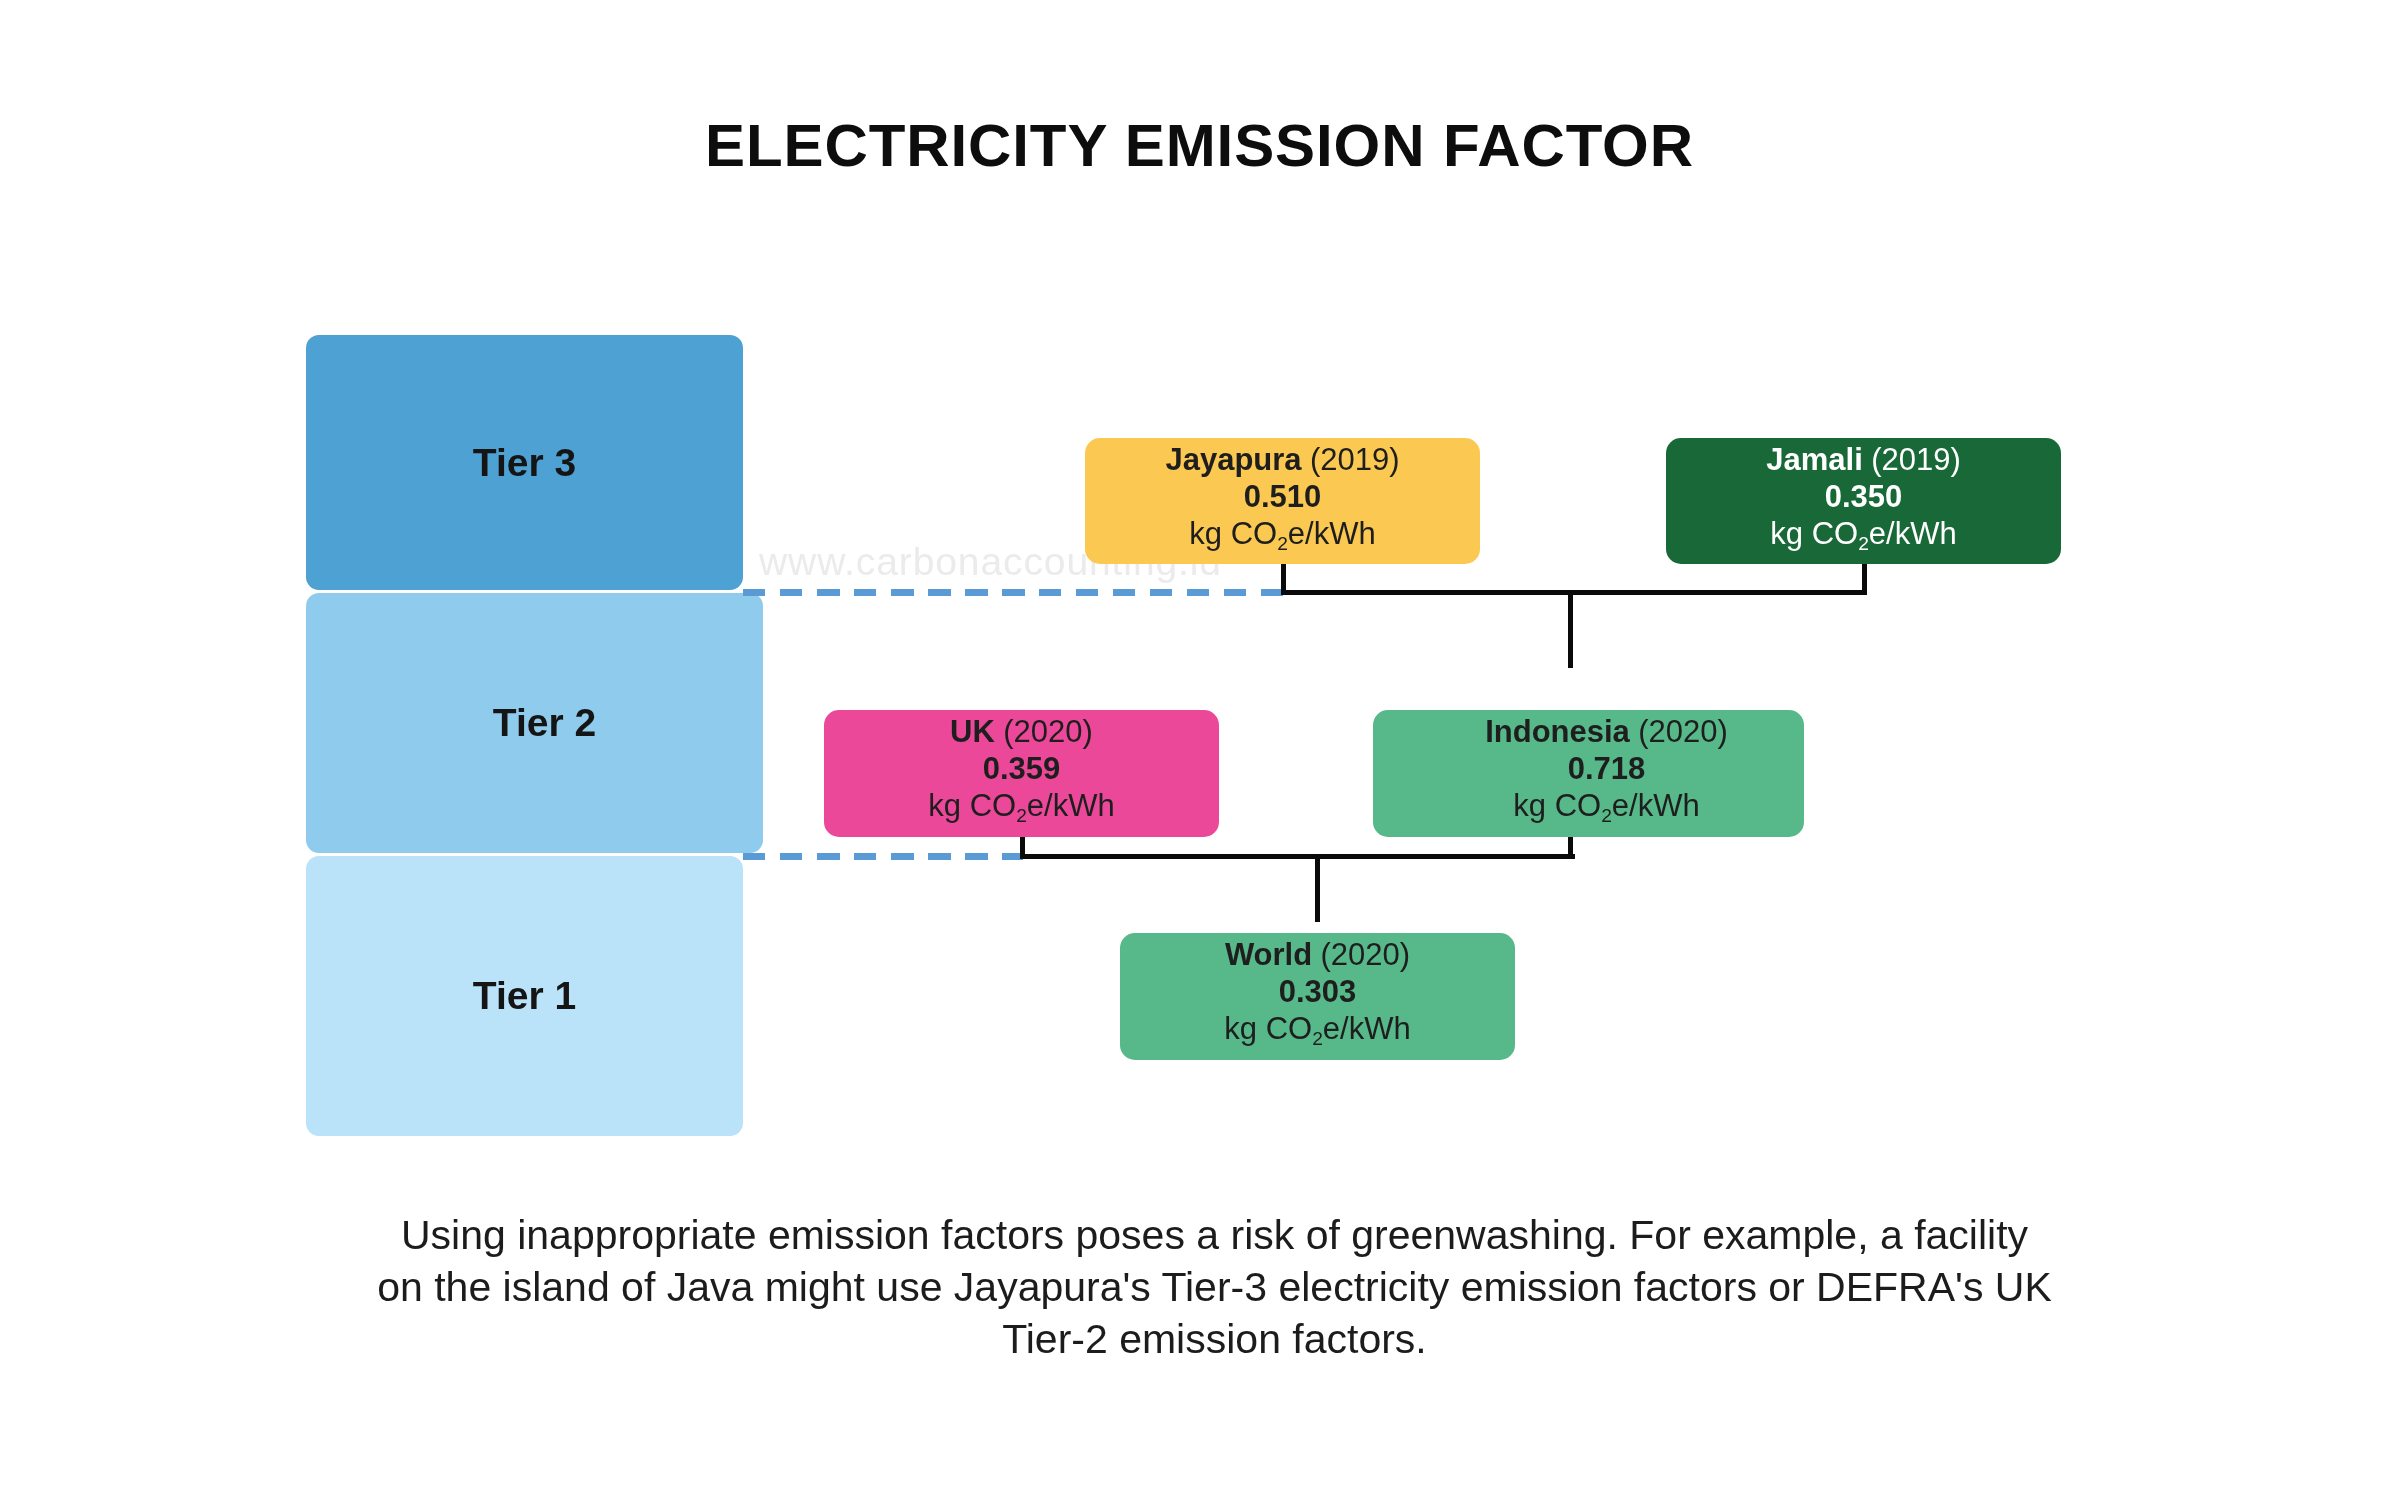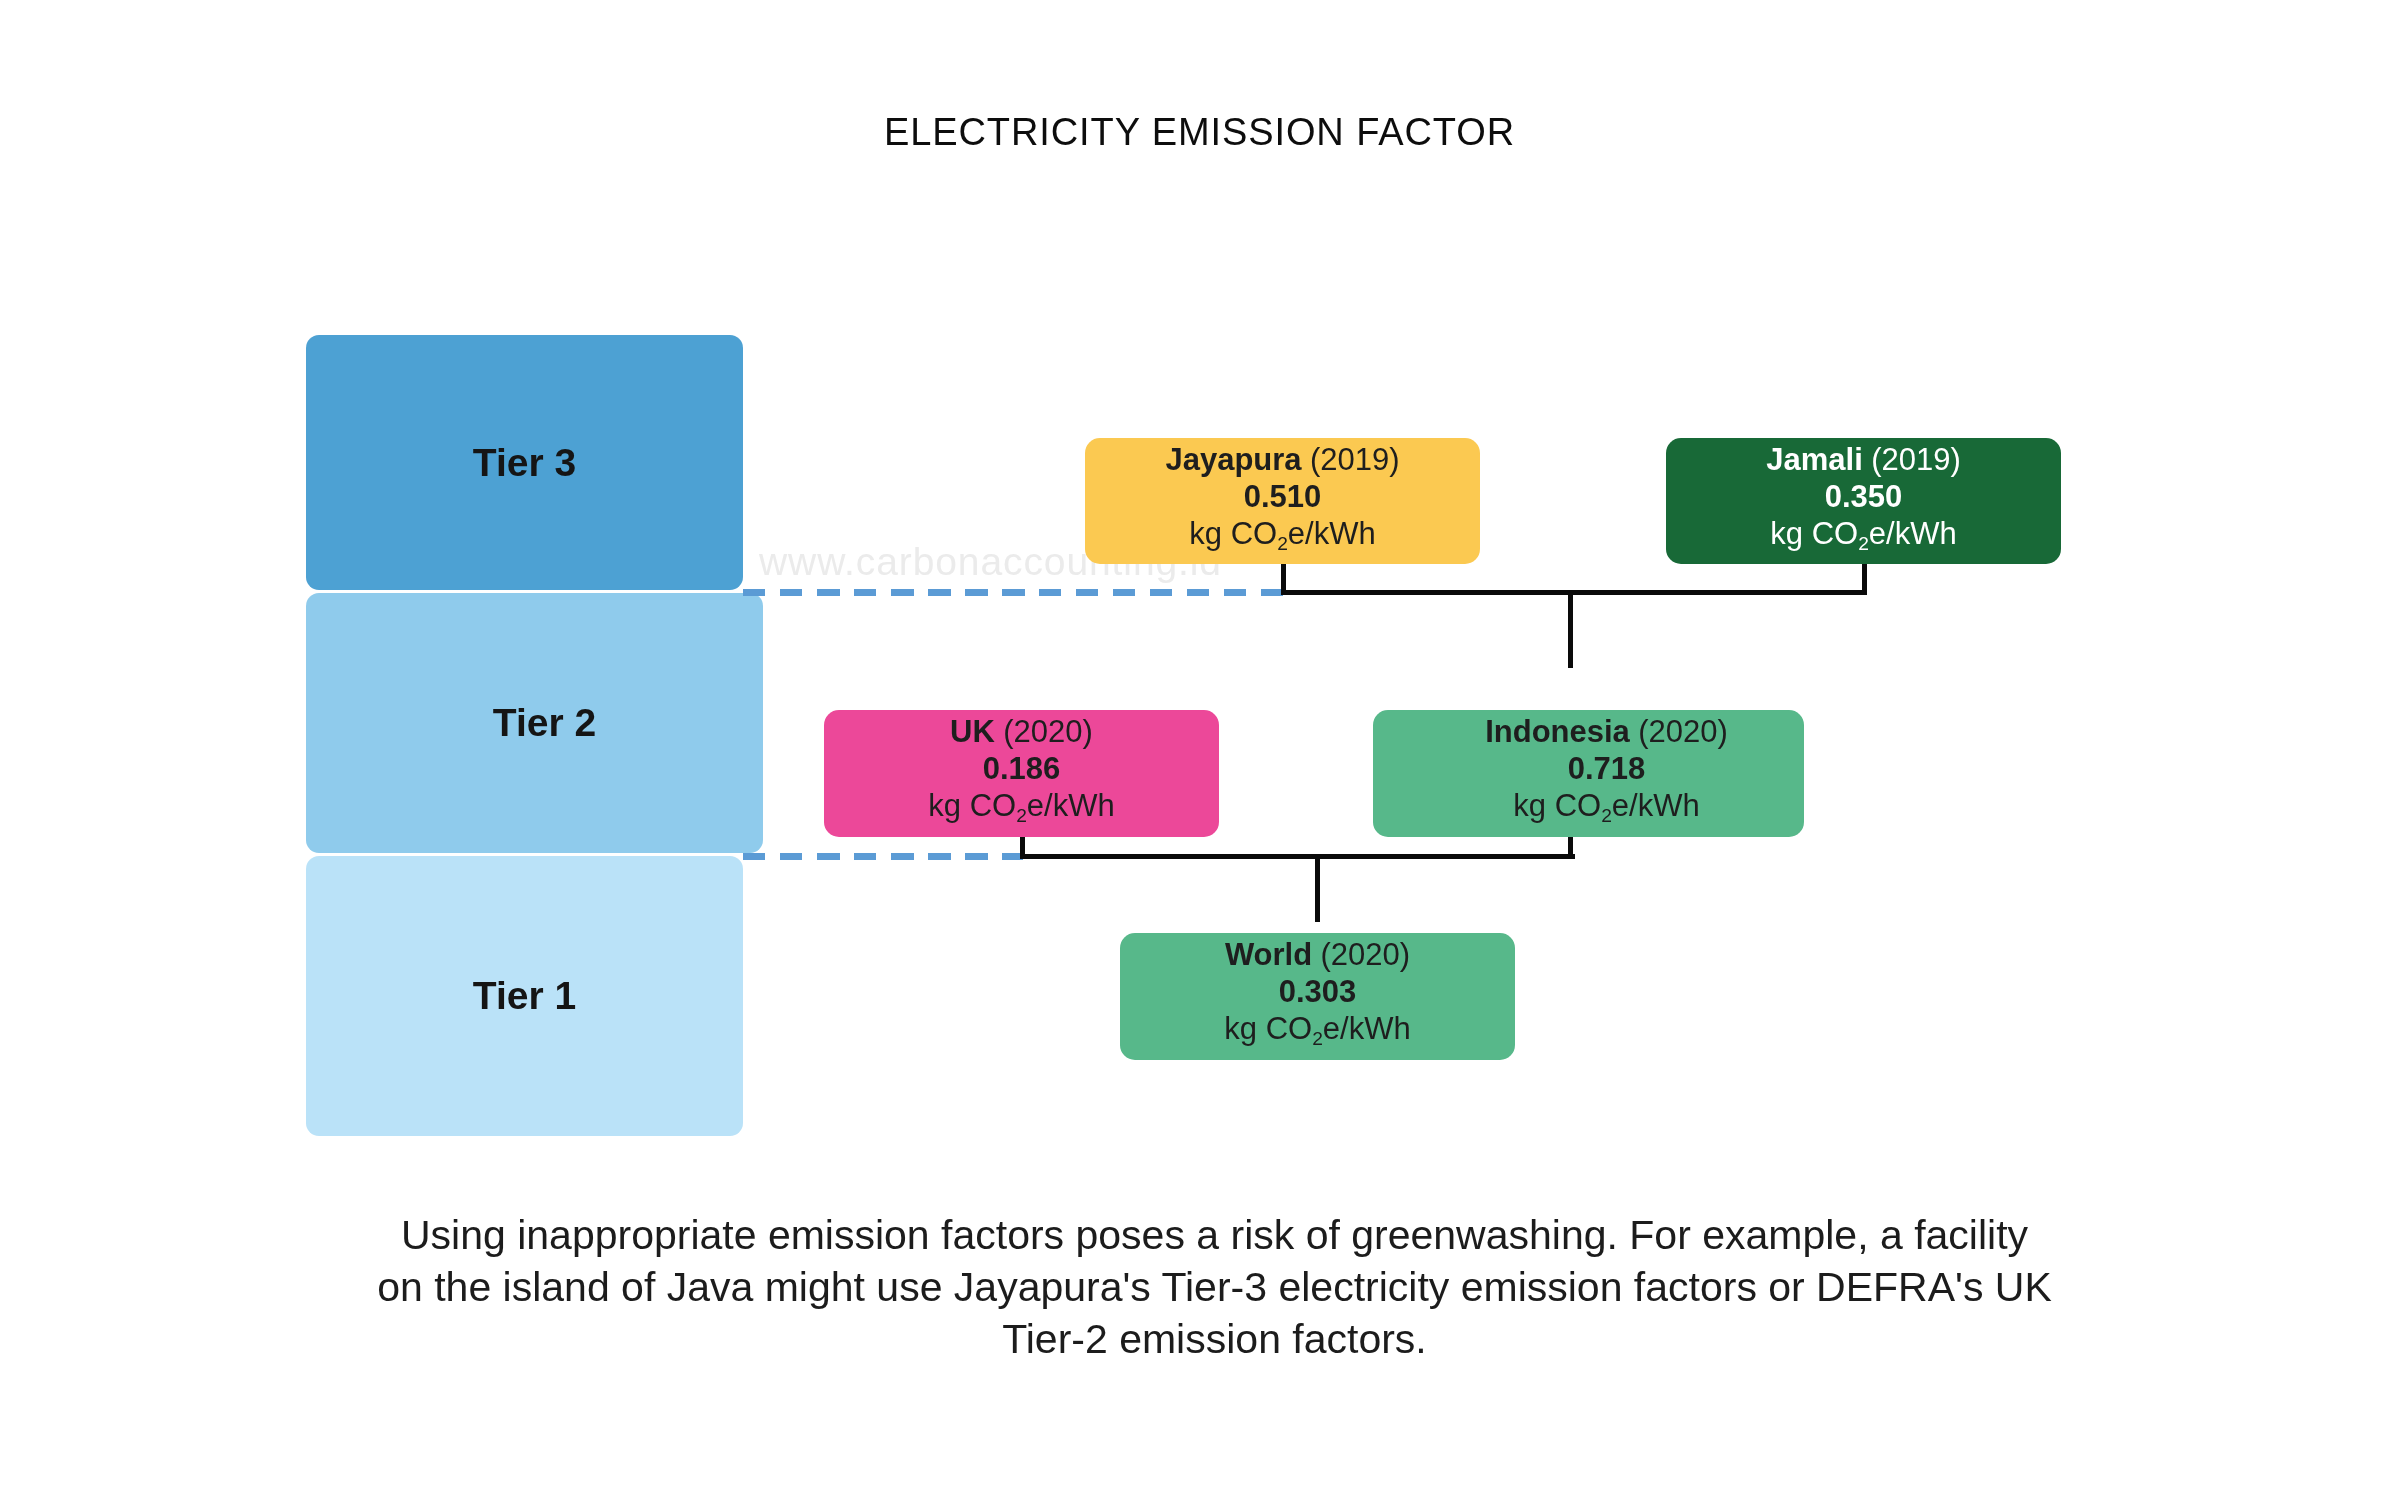--- a/index.html
+++ b/index.html
@@ -10,21 +10,21 @@
     overflow:hidden;
     font-family:"Liberation Sans","DejaVu Sans",sans-serif;
     color:#1e1e1e;
   }
   .abs{position:absolute;}
 
   
   #title{
     left:0;top:111px;width:2399px;
     text-align:center;
-    font-size:38px;font-weight:normal;letter-spacing:0.9px;
+    font-size:60px;font-weight:bold;letter-spacing:0.9px;
     color:#0d0d0d;
   }
 
   
   #watermark{
     left:759px;top:540px;
     font-size:39px;letter-spacing:0.9px;
     color:#ebebeb;
     white-space:nowrap;
   }
@@ -127,21 +127,21 @@
   </div>
 
   <div id="node-jamali" class="abs node">
     <div><span class="name">Jamali</span><span class="year">(2019)</span></div>
     <div class="value">0.350</div>
     <div><span>kg CO</span><span class="sub">2</span><span>e/kWh</span></div>
   </div>
 
   <div id="node-uk" class="abs node">
     <div><span class="name">UK</span><span class="year">(2020)</span></div>
-    <div class="value">0.186</div>
+    <div class="value">0.359</div>
     <div><span>kg CO</span><span class="sub">2</span><span>e/kWh</span></div>
   </div>
 
   <div id="node-indonesia" class="abs node">
     <div><span class="name">Indonesia</span><span class="year">(2020)</span></div>
     <div class="value">0.718</div>
     <div><span>kg CO</span><span class="sub">2</span><span>e/kWh</span></div>
   </div>
 
   <div id="node-world" class="abs node">

